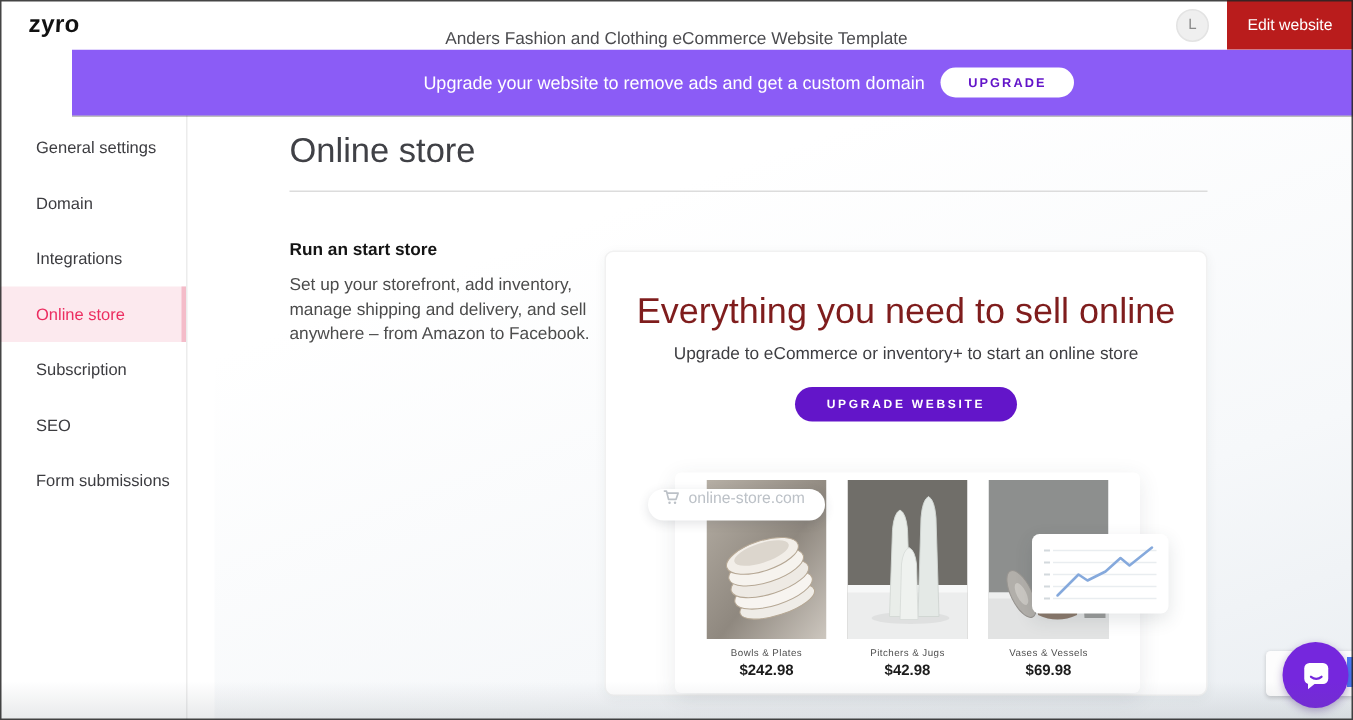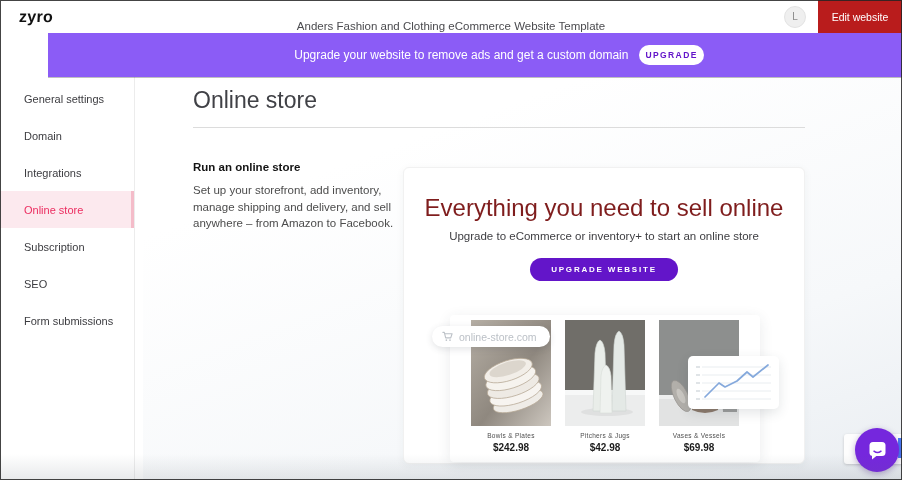--- a/index.html
+++ b/index.html
@@ -18,25 +18,25 @@
   .avatar { width:22px; height:22px; border-radius:50%; background:#efefef; border:1px solid #e3e3e3;
     color:#8a8a8a; font-size:10px; display:flex; align-items:center; justify-content:center; margin-right:12px; cursor:pointer; }
   .edit-btn { width:84px; height:33px; background:#b91c1c; color:#fff; font-size:10.5px; border:none;
     display:flex; align-items:center; justify-content:center; cursor:pointer; font-family:inherit; }
 
   
   .banner { position:absolute; top:33px; left:0; width:902px; height:44px; background:#8b5cf6;
     display:flex; align-items:center; justify-content:center; gap:11px; z-index:19;
     box-shadow:0 1px 0 rgba(0,0,0,.25);margin-left:48px; }
   .banner-text { color:#fff; font-size:12px; }
-  .banner-btn { background:#fff; color:#6315c9; border:none; border-radius:11px; height:20px; padding:0 6px;
+  .banner-btn { background:#fff; color:#6315c9; border:none; border-radius:11px; height:20px; padding:0 18px;
     font-size:8.5px; font-weight:bold; letter-spacing:1.4px; cursor:pointer; font-family:inherit; }
 
   
-  .sidebar { position:absolute; top:64px; left:0; width:135px; height:416px; background:#fff;
+  .sidebar { position:absolute; top:64px; left:0; width:125px; height:416px; background:#fff;
     border-right:1px solid #ececec; padding-top:16px; z-index:10; }
   .nav-item { height:37px; display:flex; align-items:center; padding-left:24px; font-size:11px; color:#3c3c40; cursor:pointer; }
   .nav-item.active { background:#fce9ee; color:#ec2d60; border-right:3px solid #f4bcc9; }
 
   
   .main { position:absolute; top:64px; left:143px; width:759px; height:416px;
     background:linear-gradient(160deg,#ffffff 25%,#f6f8fa 70%,#eaeef2 100%); }
   .page-title { position:absolute; left:50px; top:23px; font-size:23px; font-weight:400; color:#404146; }
   .divider { position:absolute; left:50px; top:63px; width:612px; height:1px; background:#dcdcdc; }
 
@@ -53,21 +53,21 @@
     height:23px; padding:0 21px; font-size:8px; font-weight:bold; letter-spacing:1.8px; cursor:pointer; font-family:inherit; }
 
   .showcase { position:absolute; left:46px; top:147px; width:310px; height:147px; background:#fff;
     border-radius:4px; box-shadow:0 3px 14px rgba(50,60,70,.10); display:flex; justify-content:center; gap:8px; padding-top:5px; }
   .product { width:86px; display:flex; flex-direction:column; align-items:center; }
   .product svg { width:80px; height:106px; display:block; }
   .product .pname { margin-top:6px; font-size:6.5px; color:#4e4e4e; letter-spacing:.3px; }
   .product .pprice { margin-top:3px; font-size:10px; font-weight:bold; color:#1c1c1c; }
 
   .domain-pill { position:absolute; left:28px; top:158px; height:21px; background:#fff; border-radius:11px;
-    box-shadow:0 2px 7px rgba(50,60,70,.14); display:flex; align-items:center; gap:6px; padding:0 13px 0 10px; }
+    box-shadow:0 2px 7px rgba(50,60,70,.14); display:flex; align-items:flex-start; gap:6px; padding:0 13px 0 10px; }
   .domain-pill span { font-size:10.5px; color:#bcc1c7; }
 
   .mini-chart { position:absolute; left:284px; top:188px; width:91px; height:53px; background:#fff;
     border-radius:5px; box-shadow:0 4px 12px rgba(50,60,70,.13); }
 
   
   .terms-badge { position:absolute; right:0; bottom:16px; width:58px; height:30px; background:#fdfdfd;
     border-radius:3px 0 0 3px; box-shadow:0 1px 3px rgba(0,0,0,.18); z-index:40; cursor:pointer; }
   .terms-badge span { position:absolute; right:7px; bottom:4px; font-size:6px; color:#9a9a9a; }
   .terms-badge .blue-bar { position:absolute; right:0; top:4px; width:4px; height:20px; background:#4a7bf6; }
@@ -100,21 +100,21 @@
   <div class="nav-item">Subscription</div>
   <div class="nav-item">SEO</div>
   <div class="nav-item">Form submissions</div>
 </div>
 
 <div class="main">
   <div class="page-title">Online store</div>
   <div class="divider"></div>
 
   <div class="intro">
-    <h3>Run an online store</h3>
+    <h3>Run an start store</h3>
     <p>Set up your storefront, add inventory, manage shipping and delivery, and sell anywhere – from Amazon to Facebook.</p>
   </div>
 
   <div class="promo">
     <h2>Everything you need to sell online</h2>
     <div class="sub">Upgrade to eCommerce or inventory+ to start an online store</div>
     <button class="upgrade-website-btn">UPGRADE WEBSITE</button>
 
     
     <div class="showcase">

